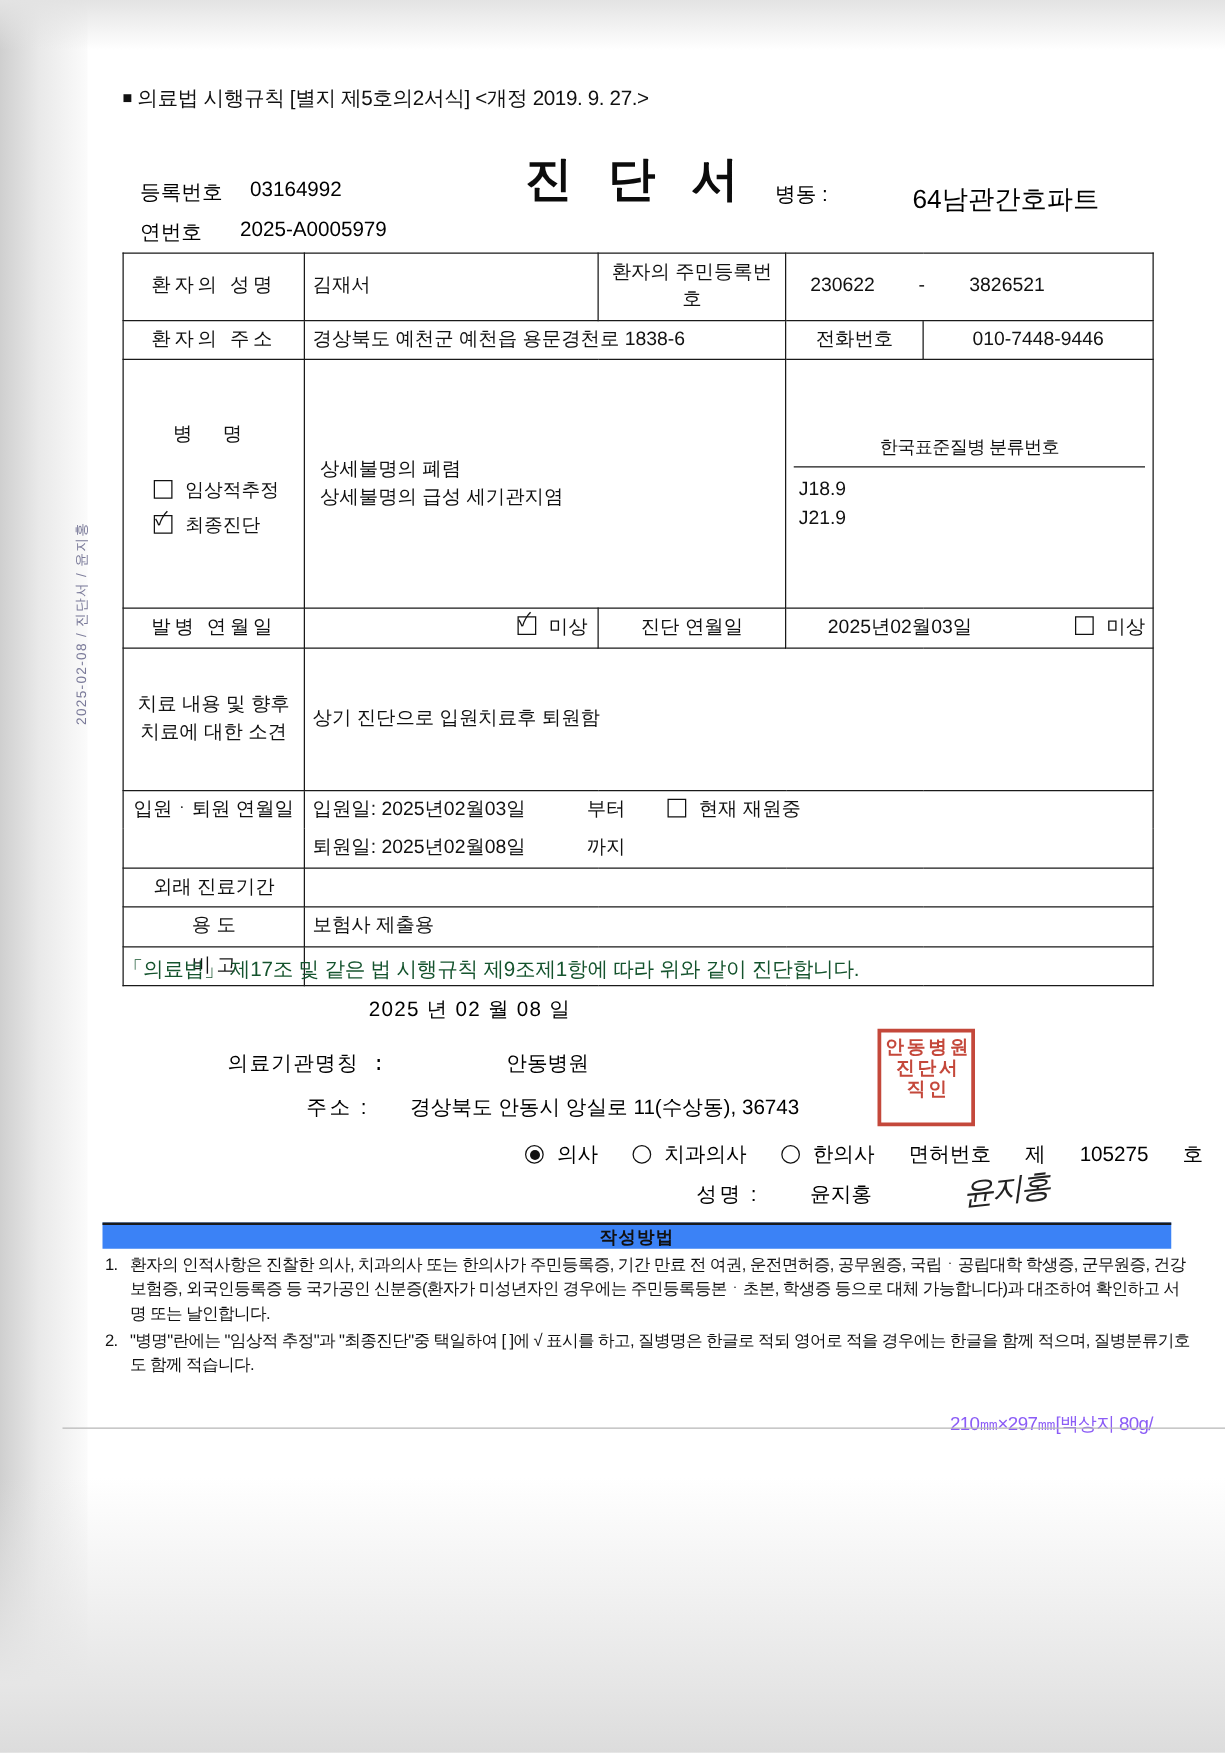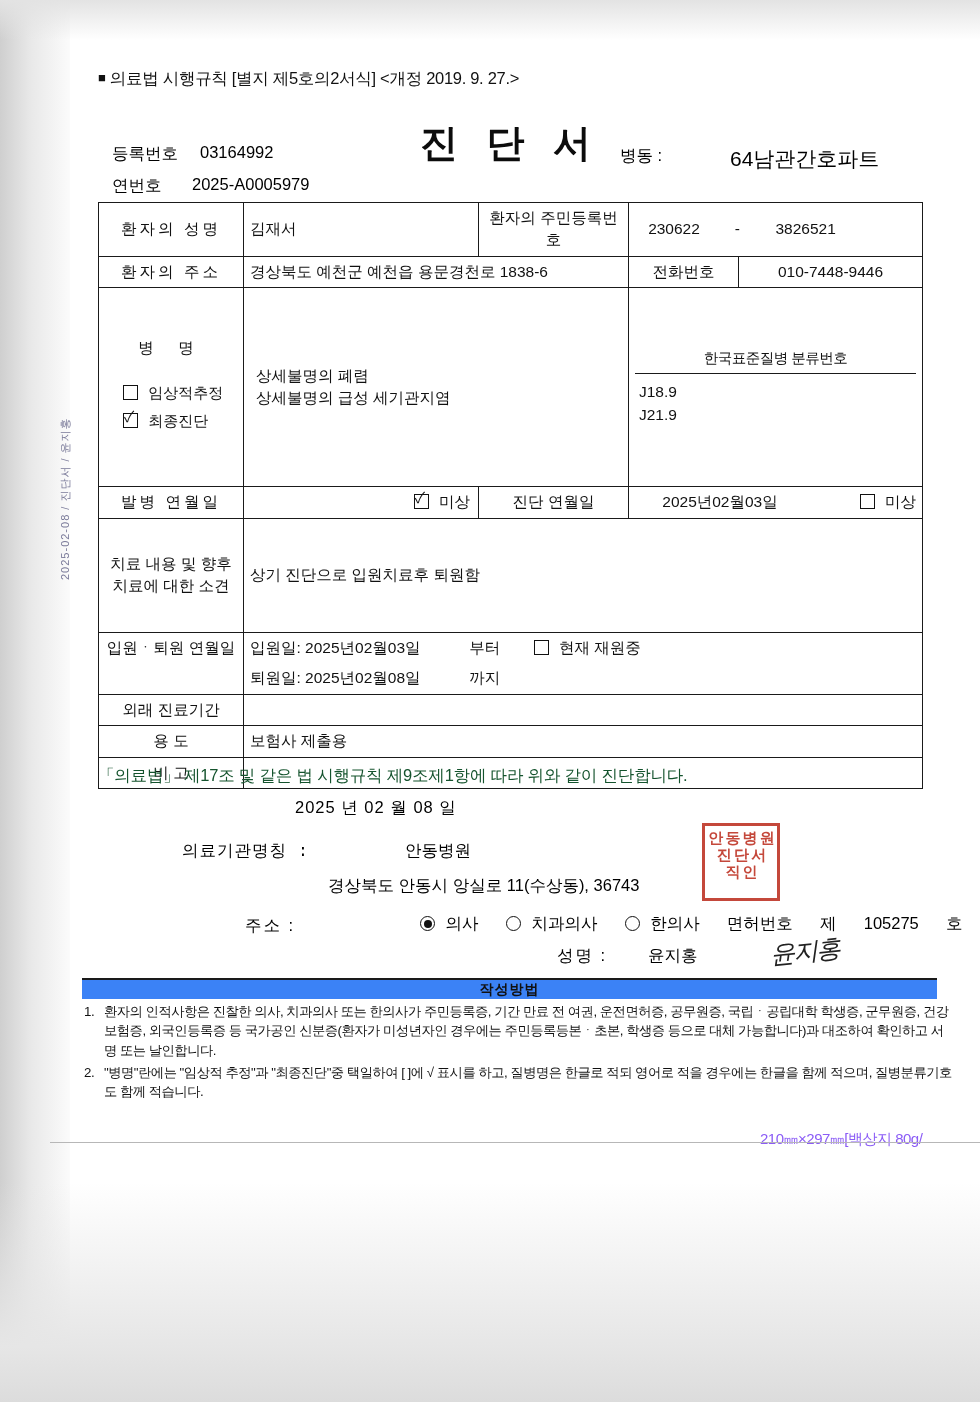--- a/index.html
+++ b/index.html
@@ -159,21 +159,21 @@
     letter-spacing: -0.2px;
   }
   .date-line {
     position: absolute;
     left: 225px; top: 777px;
     font-size: 16.5px;
     letter-spacing: 1px;
   }
   .org-label { position: absolute; left: 112px; top: 820px; font-size: 16.5px; letter-spacing: 1px; font-family: Liberation Mono, monospace;}
   .org-value { position: absolute; left: 335px; top: 820px; font-size: 16.5px; }
-  .addr-label { position: absolute; left: 175px; top: 855px; font-size: 16.5px; letter-spacing: 2px; margin-top: 40px;}
+  .addr-label { position: absolute; left: 175px; top: 855px; font-size: 16.5px; letter-spacing: 2px;}
   .addr-value { position: absolute; left: 258px; top: 855px; font-size: 16.5px; }
 
   .doc-line { position: absolute; left: 350px; top: 893px; font-size: 16.5px; white-space: nowrap;}
   .doc-line .gap { display: inline-block; width: 18px; }
   .name-label { position: absolute; left: 487px; top: 925px; font-size: 16.5px; letter-spacing: 2px;}
   .name-value { position: absolute; left: 578px; top: 925px; font-size: 16.5px; }
 
   .stamp {
     position: absolute;
     left: 632px; top: 803px;

